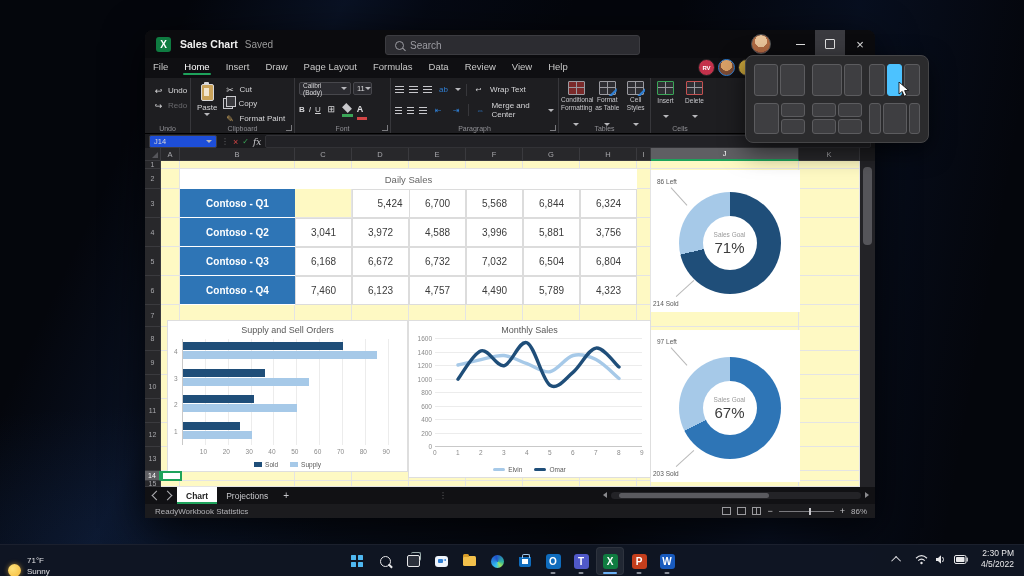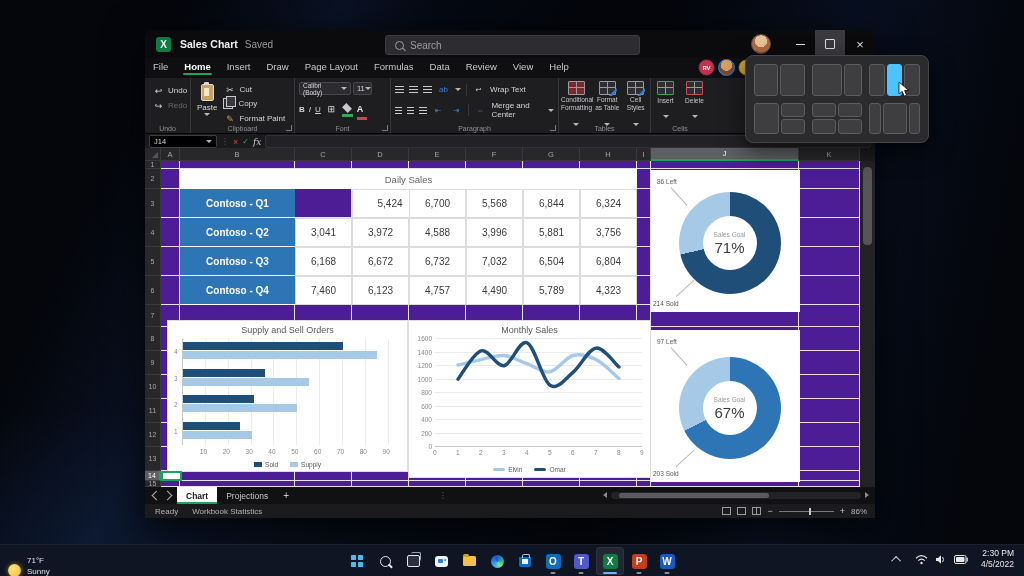--- a/index.html
+++ b/index.html
@@ -32,21 +32,21 @@
        background:radial-gradient(circle at 50% 35%,#e9c49a 0 40%,#b06a42 41% 72%,#8a4a3a 73%);border:1px solid #555}
   .cbtn{width:30px;height:28px;display:flex;align-items:center;justify-content:center;color:#e0e0e0}
   .cbtn.max{background:#3a3a3f}
   .ico-min{width:9px;height:1px;background:#e0e0e0}
   .ico-max{width:8px;height:8px;border:1px solid #e0e0e0;border-radius:1px}
   .ico-close{font-size:13px;line-height:1;color:#e0e0e0}
 
   
   .tabrow{height:20px;background:#0f0f12;display:flex;align-items:flex-start;position:relative}
   .rtab{font-size:9.5px;color:#c8c8c8;padding:3px 8px 4px;position:relative}
-  .rtab.active{color:#fff;font-weight:bold}
+  .rtab.active{color:#fff;font-weight:normal}
   .rtab.active:after{content:"";position:absolute;left:7px;right:7px;bottom:1px;height:2px;background:#1ea35c;border-radius:1px}
   .collab{position:absolute;right:120px;top:1px;display:flex}
   .cc{width:15px;height:15px;border-radius:50%;margin-left:3px;font-size:6px;color:#fff;
       display:flex;align-items:center;justify-content:center;font-weight:bold;border:1px solid #222}
   .cc1{background:#c4314b}
   .cc2{background:radial-gradient(circle at 50% 35%,#d9a066 0 45%,#7a4a33 46%);border:1.5px solid #2f7fd4}
   .cc3{background:#caa63c}
 
   
   .ribbon{height:55px;background:#1e1e21;border-bottom:1px solid #000;display:flex;position:relative}
@@ -75,39 +75,39 @@
       background:linear-gradient(to right,transparent 48%,#9a9aa0 48% 52%,transparent 52%),
                  linear-gradient(to bottom,transparent 44%,#9a9aa0 44% 52%,transparent 52%),#2e2e33}
   .gi-cf{background-color:#7a2a2a}
   .gi-blue:after{content:"";position:absolute;right:-2px;bottom:-2px;width:8px;height:8px;background:#2f7fd4;
       clip-path:polygon(100% 0,0 100%,40% 100%,100% 40%)}
   .gi-ins{border-color:#3aa557}
   .gi-del{border-color:#c45050}
 
   
   .fbar{height:15px;background:#1a1a1d;border-bottom:1px solid #000;display:flex;align-items:center;gap:4px;padding:0 4px}
-  .namebox{width:58px;height:11px;background:#000000;border:1px solid #3c3c41;border-radius:2px;color:#d8d8da;
+  .namebox{width:58px;height:11px;background:#1d4ed8;border:1px solid #3c3c41;border-radius:2px;color:#d8d8da;
       font-size:7.5px;display:flex;align-items:center;justify-content:space-between;padding:0 4px}
   .fx{font-family:"DejaVu Serif",serif;font-style:italic;font-size:9px;color:#c8c8cc}
   .dots3{color:#6a6a6e;font-size:8px}
   .finput{flex:1;height:11px;background:#222226;border:1px solid #323236;border-radius:2px}
 
   
   #sheet{position:absolute;left:0;top:118px;width:730px;height:339px;background:#1d1d20}
   .corner{position:absolute;left:0;top:0;width:16px;height:13px;background:#28282b;border-right:1px solid #3a3a3e;border-bottom:1px solid #3a3a3e;box-sizing:border-box}
   .corner:after{content:"";position:absolute;right:2px;bottom:2px;border-left:6px solid transparent;border-bottom:6px solid #55555a}
   #colhdrs{position:absolute;left:16px;top:0;height:13px;display:flex}
   .ch{height:13px;box-sizing:border-box;border-right:1px solid #3a3a3e;border-bottom:1px solid #3a3a3e;
       background:#28282b;color:#a8a8ac;font-size:7.5px;display:flex;align-items:center;justify-content:center}
   .ch.sel{background:#5f5f63;color:#fff;border-bottom:2px solid #1ea35c}
   #rowhdrs{position:absolute;left:0;top:13px;width:16px}
   .rh{box-sizing:border-box;border-right:1px solid #3a3a3e;border-bottom:1px solid #3a3a3e;background:#28282b;
       color:#a8a8ac;font-size:7px;display:flex;align-items:center;justify-content:center}
   .rh.sel{background:#5f5f63;color:#fff;border-right:2px solid #1ea35c}
-  #body{position:absolute;left:16px;top:13px;width:699px;height:326px;background:#4c1d95;overflow:hidden}
+  #body{position:absolute;left:16px;top:13px;width:699px;height:326px;background:#fef9c3;overflow:hidden}
   .gv{position:absolute;top:0;bottom:0;width:1px;background:#e4e4e4}
   .gh{position:absolute;left:0;right:0;height:1px;background:#e4e4e4}
   .tbl-title{position:absolute;font-size:9.5px;color:#666;display:flex;align-items:center;justify-content:center;background:#fff}
   .trow-label{position:absolute;background:#2e75b6;color:#fff;font-weight:bold;font-size:10px;
       display:flex;align-items:center;justify-content:center;border-bottom:1.5px solid #fff;box-sizing:border-box}
   .tcell{position:absolute;background:#fff;color:#3c3c3c;font-size:10px;display:flex;align-items:center;justify-content:center;
       border:0.5px solid #dcdcdc;box-sizing:border-box}
   .chartbox{position:absolute;background:#fff;border:1px solid #dedede;box-sizing:border-box}
   .ctitle{position:absolute;top:4px;left:0;right:0;text-align:center;font-size:9px;color:#595959}
   .donut-ring{position:absolute;border-radius:50%}
@@ -137,21 +137,21 @@
   .hsep{color:#6a6a6e;font-size:8px;margin-left:150px}
   .hscroll{position:absolute;right:14px;top:5px;width:250px;height:7px;background:#232327;border-radius:4px}
   .hthumb{position:absolute;left:8px;top:1px;width:150px;height:5px;background:#5a5a5f;border-radius:3px}
   .harrow{position:absolute;top:5px;width:0;height:0;border-top:3px solid transparent;border-bottom:3px solid transparent}
   .ha-l{right:268px;border-right:4px solid #8a8a8e}
   .ha-r{right:6px;border-left:4px solid #8a8a8e}
 
   
   .statusbar{position:absolute;left:0;top:474px;width:730px;height:14px;background:#1b1b1e;display:flex;align-items:center;
       font-size:8px;color:#b4b4b8}
-  .sb-l{margin-left:10px}.sb-l2{margin-left:14px}
+  .sb-l{margin-left:10px}.sb-l2{margin-left:0}
   .sb-right{position:absolute;right:8px;display:flex;align-items:center;gap:6px}
   .vicon{width:9px;height:8px;border:1px solid #9a9a9e;box-sizing:border-box}
   .vi2{background:linear-gradient(to bottom,transparent 45%,#9a9a9e 45% 55%,transparent 55%)}
   .vi3{background:linear-gradient(to right,transparent 45%,#9a9a9e 45% 55%,transparent 55%)}
   .ztrack{width:55px;height:1px;background:#7a7a7e;position:relative}
   .zthumb{position:absolute;left:55%;top:-3px;width:2.5px;height:7px;background:#c8c8cc}
   .zpm{font-size:9px;color:#c8c8cc}
 
   
   #flyout{position:absolute;left:745px;top:55px;width:184px;height:88px;background:#2a2a2ceе;background:#2b2b2d;

